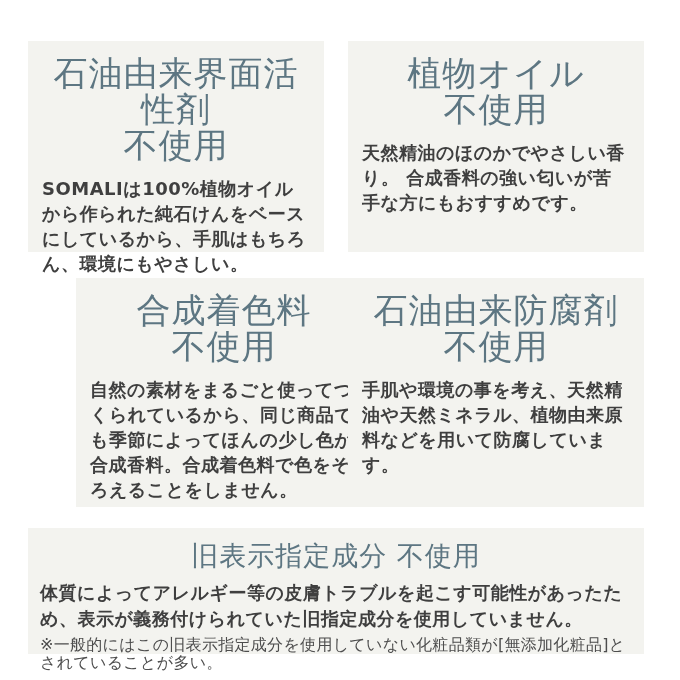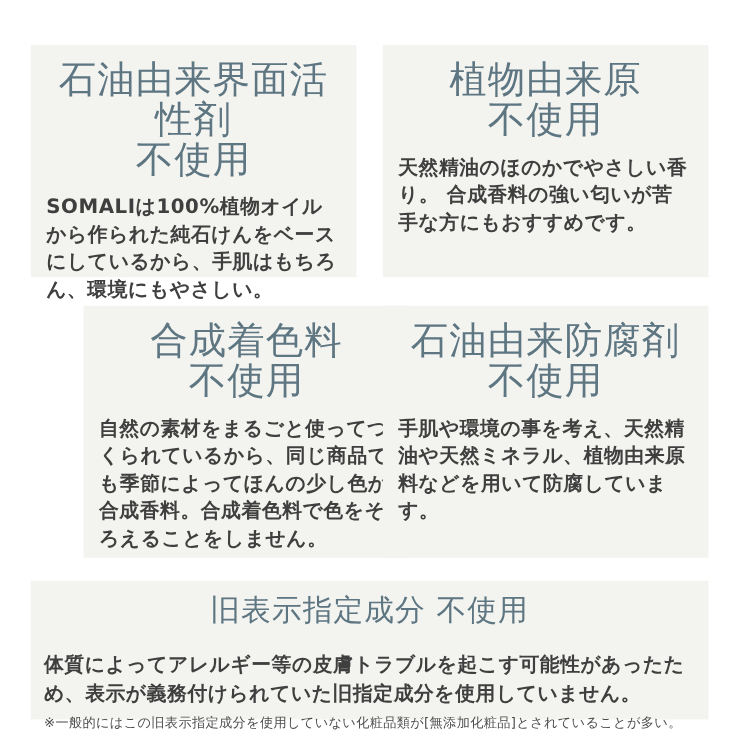--- a/index.html
+++ b/index.html
@@ -31,26 +31,26 @@
   .card-title span { display: block; }
   .card-body {
     margin: 0;
     color: #3f3f3f;
     font-size: 18px;
     line-height: 25px;
     letter-spacing: 0.5px;
     white-space: pre-line;
     font-weight: bold;
   }
-  #card5 .card-title { font-size: 27px; margin-bottom: 18px; }
+  #card5 .card-title { font-size: 27px; margin-bottom: 6px; }
   #card5 .card-body { line-height: 26px; }
   .bottom-note {
     margin: 4px 0 0;
     color: #4d4d4d;
-    font-size: 12px;
+    font-size: 16px;
     line-height: 18px;
     letter-spacing: 0.3px;
   }
 </style>
 </head>
 <body>
 
 <div class="page">
 
   <section class="card" id="card1">
@@ -59,21 +59,21 @@
       <span>不使用</span>
     </h2>
     <p class="card-body">SOMALIは100%植物オイル
 から作られた純石けんをベース
 にしているから、手肌はもちろ
 ん、環境にもやさしい。</p>
   </section>
 
   <section class="card" id="card2">
     <h2 class="card-title">
-      <span>植物由来原</span>
+      <span>植物オイル</span>
       <span>不使用</span>
     </h2>
     <p class="card-body">天然精油のほのかでやさしい香
 り。 合成香料の強い匂いが苦
 手な方にもおすすめです。</p>
   </section>
 
   <section class="card" id="card3">
     <h2 class="card-title">
       <span>合成着色料</span>

